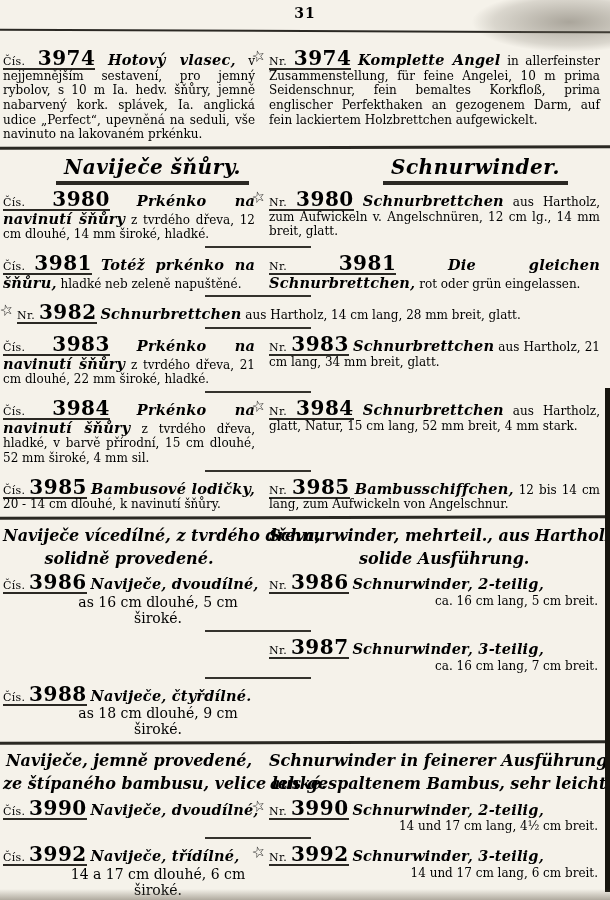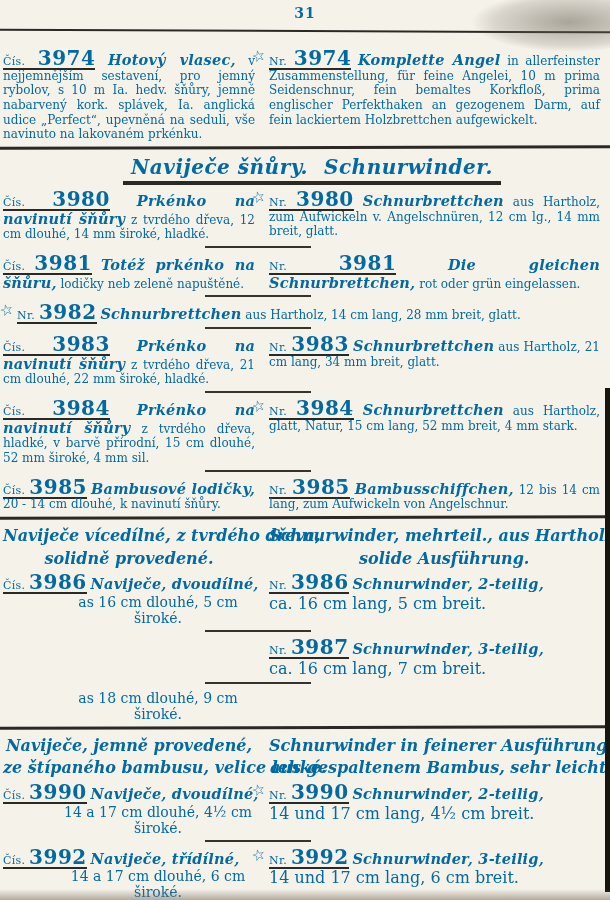--- a/index.html
+++ b/index.html
@@ -1,42 +1,42 @@
 <!DOCTYPE html>
 <html><head>
 <meta charset="utf-8">
 <style>
   html,body{margin:0;padding:0;background:#e9e5da;}
-  .page{position:relative;width:610px;height:900px;background:#f5f2ea;color:#0369a1;
+  .page{position:relative;width:610px;height:900px;background:#f5f2ea;color:#000000;
         font-family:"DejaVu Serif","Liberation Serif",serif;overflow:hidden;}
   .pagenum{text-align:center;padding-top:5px;font-size:14px;font-weight:bold;letter-spacing:1px;}
   .rule{background:#2b2924;height:2px;width:100%;}
   .rule-top{margin-top:9px;transform:rotate(.25deg);}
   .rule-thick{height:3px;margin:4px 0 3px;transform:rotate(-.15deg);}
   .row{display:flex;align-items:flex-start;padding:0 10px 0 3px;}
   .item{margin-bottom:1px;}
   .col-l{width:252px;flex:none;}
   .col-r{flex:1;margin-left:14px;position:relative;}
   .flow{margin:0;text-align:justify;font-size:12px;line-height:1.22;}
   .lbl{font-size:11px;letter-spacing:.3px;}
   .numgrp{border-bottom:2px solid #2b2924;padding-bottom:0;white-space:nowrap;}
   .num{font-size:20px;font-weight:bold;letter-spacing:.5px;line-height:1;}
   .ititle{font-weight:bold;font-style:italic;font-size:14.5px;letter-spacing:.2px;}
   .ibody{font-size:12px;}
   .star{position:absolute;left:-17px;top:1px;font-size:15px;line-height:1;
         font-family:"DejaVu Sans",sans-serif;transform:rotate(-16deg);}
   .middiv{height:0;border-top:2px solid #35332d;width:106px;margin:4px 0 5px 205px;}
-  .h1row{display:flex;justify-content:center;padding:3px 42px 4px 56px;}
+  .h1row{display:flex;justify-content:space-between;padding:3px 42px 4px 56px;}
   .h1{font-size:20px;font-weight:bold;font-style:italic;border-bottom:4px solid #2b2924;
       padding:0 8px 2px;letter-spacing:.5px;}
   .h23{text-align:center;font-weight:bold;font-style:italic;font-size:16px;line-height:1.42;
        padding-top:3px;padding-bottom:2px;}
   .nw{white-space:nowrap;}
   .size-l{margin:1px 0 0;font-size:14px;text-align:center;padding-left:58px;}
-  .size-r{margin:1px 0 0;font-size:16px;text-align:left;padding-right:2px;}
+  .size-r{margin:1px 0 0;font-size:12px;text-align:right;padding-right:2px;}
   .corner{position:absolute;top:0;right:0;width:185px;height:58px;
       background:radial-gradient(ellipse 130px 40px at 78% 38%, rgba(108,102,90,.55), rgba(108,102,90,.2) 58%, rgba(108,102,90,0) 75%);}
   .edge-r{position:absolute;top:388px;right:0;width:5px;height:504px;background:#17150f;}
   .edge-b{position:absolute;left:0;right:0;bottom:0;height:11px;
       background:linear-gradient(rgba(120,112,98,0), rgba(120,112,98,.55));}
 </style>
 </head>
 <body>
 
 <div class="page">
@@ -67,21 +67,21 @@
     </div>
     <div class="col-r">
       <span class="star">☆</span>
       <p class="flow"><span class="numgrp"><span class="lbl">Nr.</span> <span class="num">3980</span></span> <span class="ititle">Schnurbrettchen</span> <span class="ibody">aus Hartholz, zum Aufwickeln v. Angelschnüren, 12 cm lg., 14 mm breit, glatt.</span></p>
     </div>
   </div>
   <div class="middiv"></div>
 
   <div class="row item">
     <div class="col-l">
-      <p class="flow"><span class="numgrp"><span class="lbl">Čís.</span> <span class="num">3981</span></span> <span class="ititle">Totéž prkénko na šňůru,</span> <span class="ibody">lodičky neb zeleně napuštěné.</span></p>
+      <p class="flow"><span class="numgrp"><span class="lbl">Čís.</span> <span class="num">3981</span></span> <span class="ititle">Totéž prkénko na šňůru,</span> <span class="ibody">hladké neb zeleně napuštěné.</span></p>
     </div>
     <div class="col-r">
       <span class="star"></span>
       <p class="flow"><span class="numgrp"><span class="lbl">Nr.</span> <span class="num">3981</span></span> <span class="ititle">Die gleichen Schnurbrettchen,</span> <span class="ibody">rot oder grün eingelassen.</span></p>
     </div>
   </div>
   <div class="middiv"></div>
 
   <div class="row item">
     <div class="col-r">
@@ -155,41 +155,41 @@
     <div class="col-r">
       <span class="star"></span>
       <p class="flow"><span class="numgrp"><span class="lbl">Nr.</span> <span class="num">3987</span></span> <span class="ititle">Schnurwinder, 3-teilig,</span></p>
       <p class="size-r">ca. 16 cm lang, 7 cm breit.</p>
     </div>
   </div>
   <div class="middiv"></div>
 
   <div class="row item">
     <div class="col-l">
+      <p class="flow nw"><span class="numgrp"><span class="lbl">Čís.</span> <span class="num">3988</span></span> <span class="ititle">Naviječe, čtyřdílné.</span></p>
       <p class="size-l">as 18 cm dlouhé, 9 cm široké.</p>
     </div>
   </div>
 
   <div class="rule rule-thick"></div>
 
   <div class="row">
     <div class="col-l h23">
       <div class="nw">Naviječe, jemně provedené,</div>
       <div class="nw">ze štípaného bambusu, velice lehké.</div>
     </div>
     <div class="col-r h23">
       <div class="nw">Schnurwinder in feinerer Ausführung,</div>
       <div>aus gespaltenem Bambus, sehr leicht.</div>
     </div>
   </div>
 
   <div class="row item">
     <div class="col-l">
       <p class="flow nw"><span class="numgrp"><span class="lbl">Čís.</span> <span class="num">3990</span></span> <span class="ititle">Naviječe, dvoudílné,</span></p>
-      <p class="size-l">14 a 17 cm dlouhé, 4½ cm široké.</p>
     </div>
     <div class="col-r">
       <span class="star">☆</span>
       <p class="flow"><span class="numgrp"><span class="lbl">Nr.</span> <span class="num">3990</span></span> <span class="ititle">Schnurwinder, 2-teilig,</span></p>
       <p class="size-r">14 und 17 cm lang, 4½ cm breit.</p>
     </div>
   </div>
   <div class="middiv"></div>
 
   <div class="row item">

